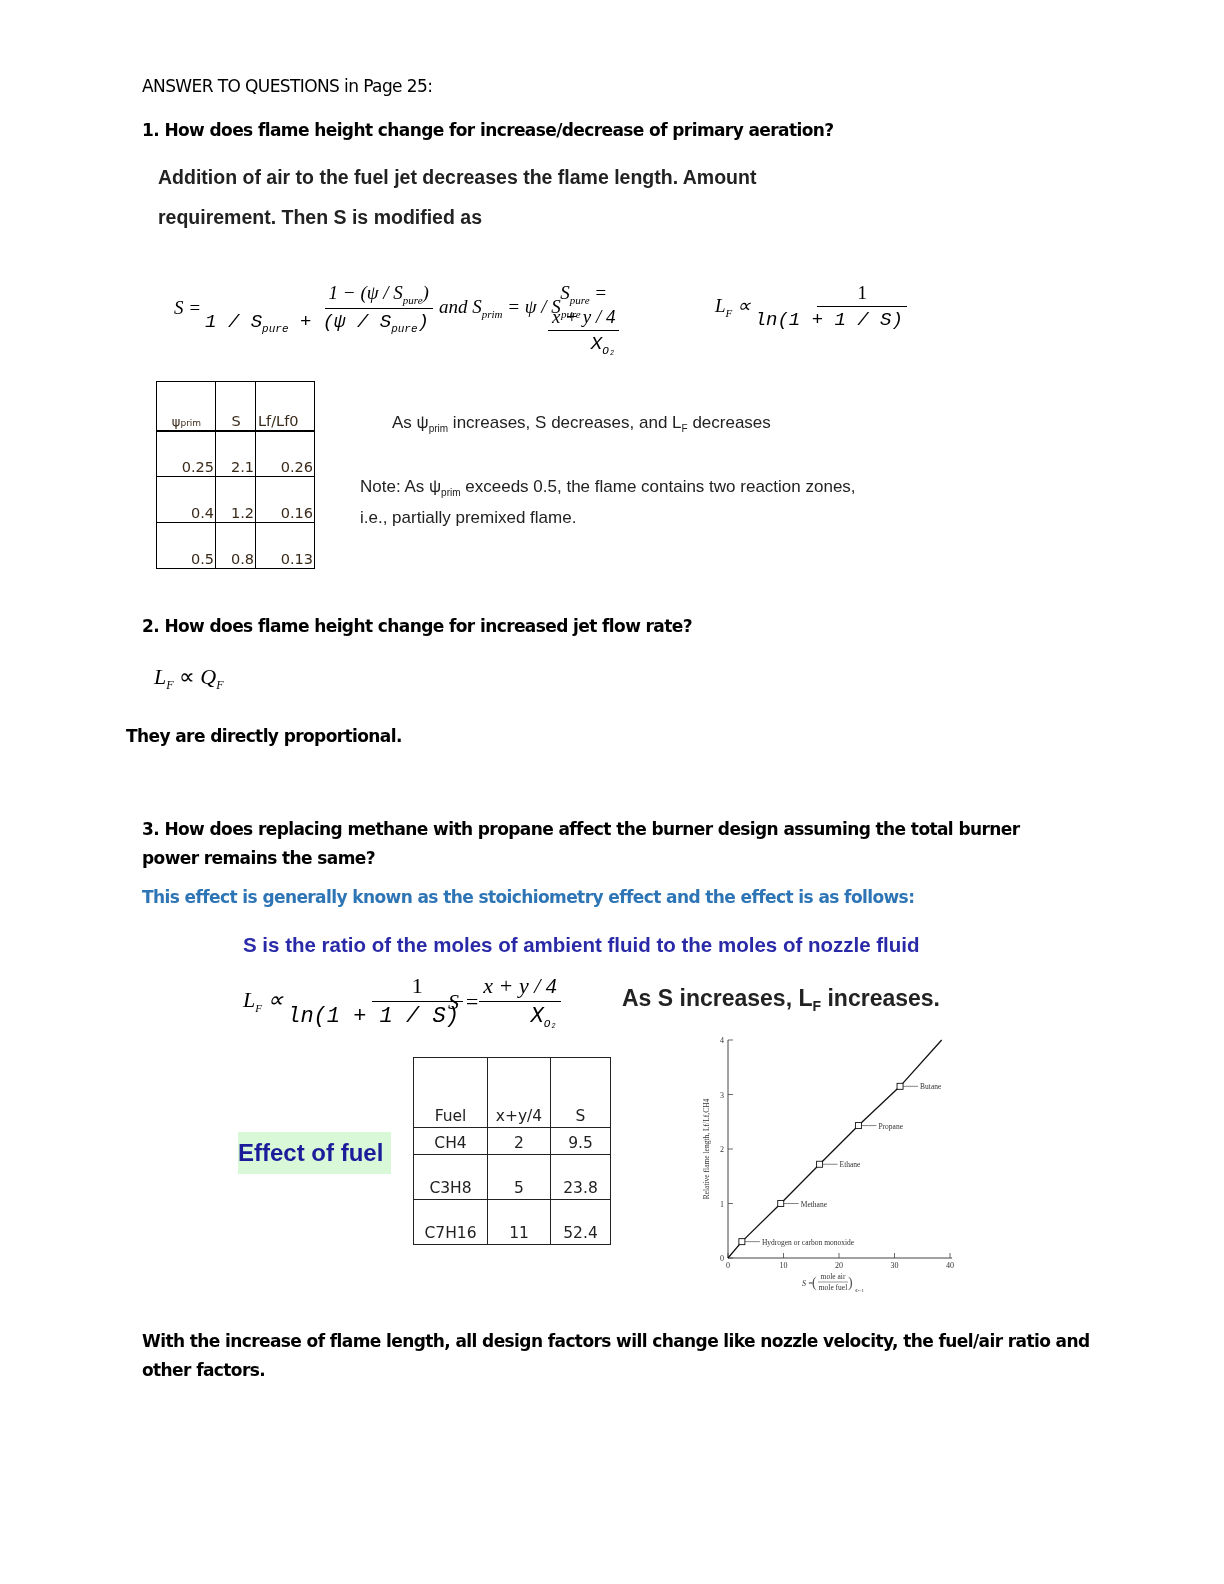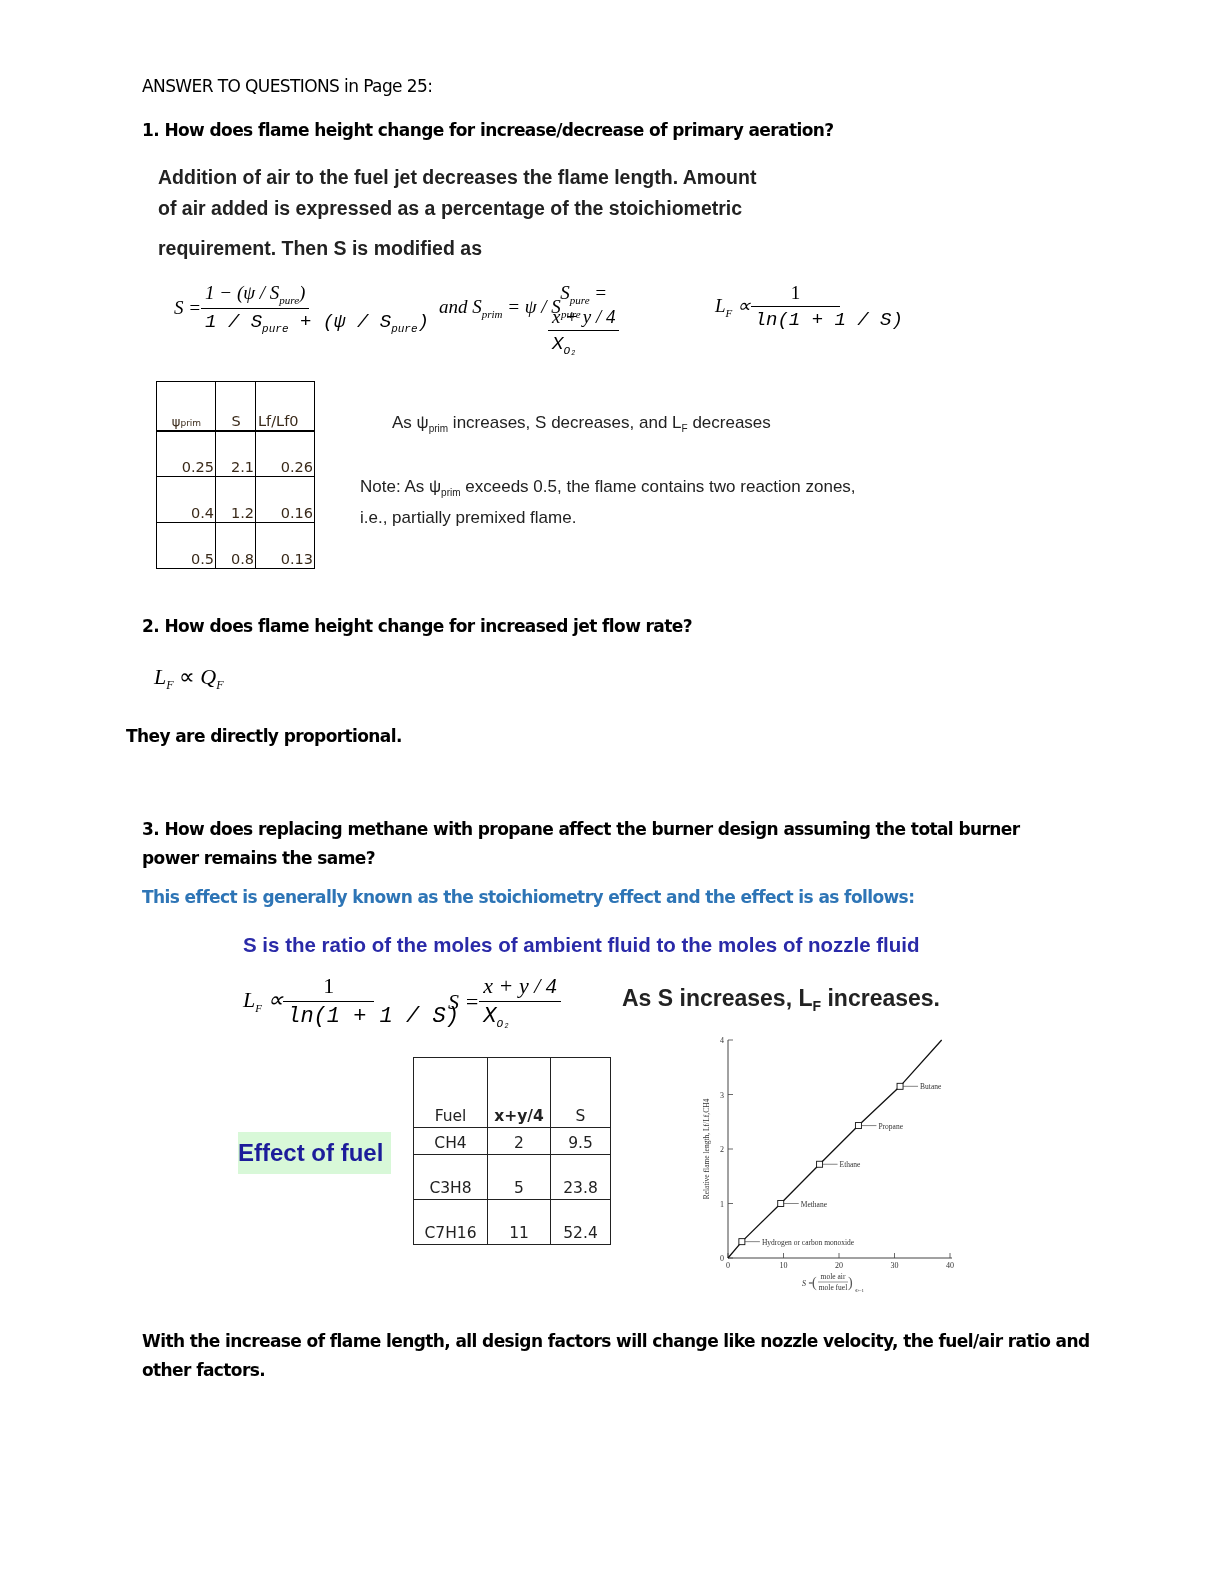--- a/index.html
+++ b/index.html
@@ -10,21 +10,21 @@
   .arial { font-family: "Liberation Sans", sans-serif; }
 
   
   #page-heading { left: 142px; top: 76px; font-size: 17px; }
   .q-heading { font-size: 17px; font-weight: bold; }
   #q1-heading { left: 142px; top: 120px; }
   #q1-para { left: 158px; top: 162px; font-size: 19.5px; font-weight: bold; color: #222; line-height: 31px; width: 700px; }
   #q1-para .l3 { margin-top: 9px; display: block; }
 
   
-  .frac { display: inline-flex; flex-direction: column; align-items: flex-start; vertical-align: middle; }
+  .frac { display: inline-flex; flex-direction: column; align-items: flex-end; vertical-align: middle; }
   .frac .num { padding: 0 4px 2px; border-bottom: 1.3px solid #000; white-space: nowrap; }
   .frac .den { padding: 2px 4px 0; white-space: nowrap; font-family: Liberation Mono, monospace; }
   .eq { font-family: "Liberation Serif", serif; font-style: italic; font-size: 19px; white-space: nowrap; display: flex; align-items: center; }
   .eq sub { font-size: 11px; }
   #eq-s { left: 174px; top: 282px; }
   #eq-spure { left: 548px; top: 282px; flex-direction: column; }
   #eq-lf1 { left: 715px; top: 282px; }
 
   
   #psi-table { left: 156px; top: 381px; border-collapse: collapse; font-family: "DejaVu Sans", sans-serif; font-size: 14.5px; color: #3a2a1a; }
@@ -53,39 +53,38 @@
   #s-def { left: 243px; top: 933px; font-size: 20.5px; font-weight: bold; color: #2a2aa8; }
   #eq-lf2 { left: 243px; top: 973px; font-size: 22px; }
   #eq-s2 { left: 448px; top: 973px; font-size: 22px; }
   #s-increase { left: 622px; top: 985px; font-size: 23px; font-weight: bold; color: #222; }
 
   #effect-of-fuel { left: 238px; top: 1132px; width: 153px; height: 42px; background: #d8f8d8; font-size: 24px; font-weight: bold; color: #1c1c9a; display: flex; align-items: center; padding-left: 0; }
 
   #fuel-table { left: 413px; top: 1057px; border-collapse: collapse; font-family: "DejaVu Sans", sans-serif; font-size: 15.5px; color: #222; }
   #fuel-table td { border: 1.5px solid #222; text-align: center; vertical-align: bottom; padding: 0 3px 2px; }
   #fuel-table td.c1 { width: 74px; }
-  #fuel-table td.c2 { width: 63px; font-weight: bold; }
+  #fuel-table td.c2 { width: 63px; }
   #fuel-table td.c3 { width: 60px; }
   #fuel-table tr.hdr td { height: 70px; }
   #fuel-table tr.r0 td { height: 27px; }
   #fuel-table tr.rn td { height: 45px; }
 
   #chart { left: 698px; top: 1033px; width: 270px; height: 275px; }
 
   #conclusion { left: 142px; top: 1327px; font-size: 17px; font-weight: bold; line-height: 29px; width: 950px; }
 </style>
 </head>
 <body>
 
 <div id="page-heading" class="abs calibri">ANSWER TO QUESTIONS in Page 25:</div>
 
 <div id="q1-heading" class="abs q-heading calibri">1. How does flame height change for increase/decrease of primary aeration?</div>
 <div id="q1-para" class="abs arial">
   <span>Addition of air to the fuel jet decreases the flame length. Amount</span><br>
-  <span>of air added is expressed as a percentage of the stoichiometric</span>
   <span class="l3">requirement. Then S is modified as</span>
 </div>
 
 <div id="eq-s" class="abs eq">
   <span>S =</span>
   <span class="frac">
     <span class="num"><span>1 − (ψ / S</span><sub>pure</sub><span>)</span></span>
     <span class="den"><span>1 / S</span><sub>pure</sub><span> + (ψ / S</span><sub>pure</sub><span>)</span></span>
   </span>
   <span style="margin-left:6px;"><span>and S</span><sub>prim</sub><span> = ψ / S</span><sub>pure</sub></span>

